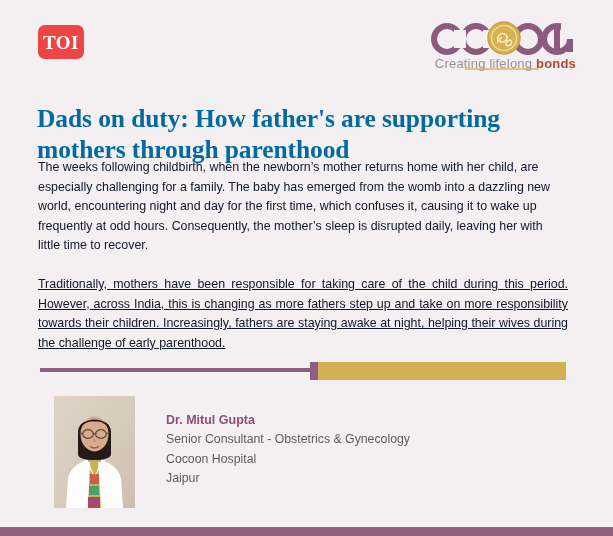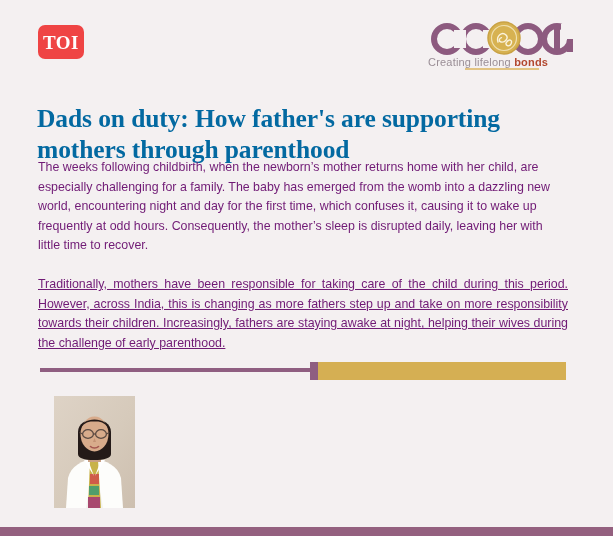--- a/index.html
+++ b/index.html
@@ -63,22 +63,22 @@
     position: relative;
     width: 148px;
     height: 40px;
   }
   .cocoon-wordmark svg { display: block; }
   .cocoon-tagline {
     position: absolute;
     left: 0;
     top: 38px;
     width: 148px;
-    text-align: left;
-    font-size: 11px;
+    text-align: right;
+    font-size: 13px;
     color: #9a8e96;
     letter-spacing: 0.2px;
     white-space: nowrap;
   }
   .cocoon-tagline .bonds {
     color: #b2472f;
     font-weight: bold;
   }
   .cocoon-underline {
     position: absolute;
@@ -103,21 +103,21 @@
     color: #0369a1;
     letter-spacing: -0.1px;
   }
 
   
   .body-copy {
     position: absolute;
     left: 38px;
     top: 158px;
     width: 530px;
-    color: #701a75;
+    color: #0f172a;
     font-size: 12.4px;
     line-height: 19.6px;
   }
   .para {
     margin: 0 0 19px 0;
   }
   .para.justify { text-align: justify; text-decoration: underline; }
 
   
   .divider {
@@ -296,17 +296,23 @@
           <path d="M39.4 38 L41.6 38"></path>
           <path d="M28.6 38 L25.5 36.5"></path>
           <path d="M52.4 38 L55.5 36.5"></path>
         </g>
 
         <path d="M40.5 42 L39 46 L42 46 Z" fill="#c29174"></path>
         <path d="M36.5 50.5 C38.5 52.5, 42.5 52.5, 44.5 50.5" stroke="#a4564f" stroke-width="1.6" fill="none" stroke-linecap="round"></path>
       </svg>
     </div>
 
+    <div class="author-info">
+      <p class="author-name">Dr. Mitul Gupta</p>
+      <p class="author-line">Senior Consultant - Obstetrics &amp; Gynecology</p>
+      <p class="author-line">Cocoon Hospital</p>
+      <p class="author-line">Jaipur</p>
+    </div>
   </div>
 
   <div class="footer-bar"></div>
 
 </div>
 
 </body></html>

